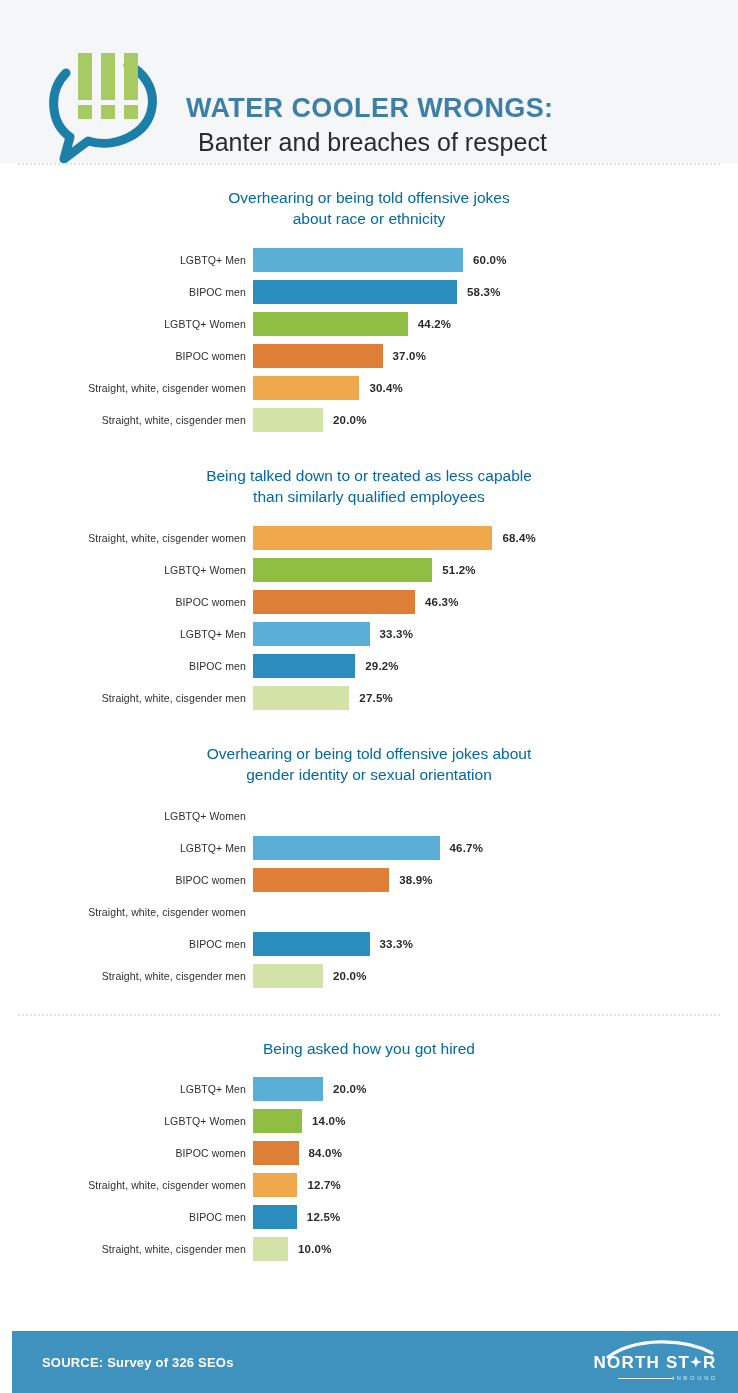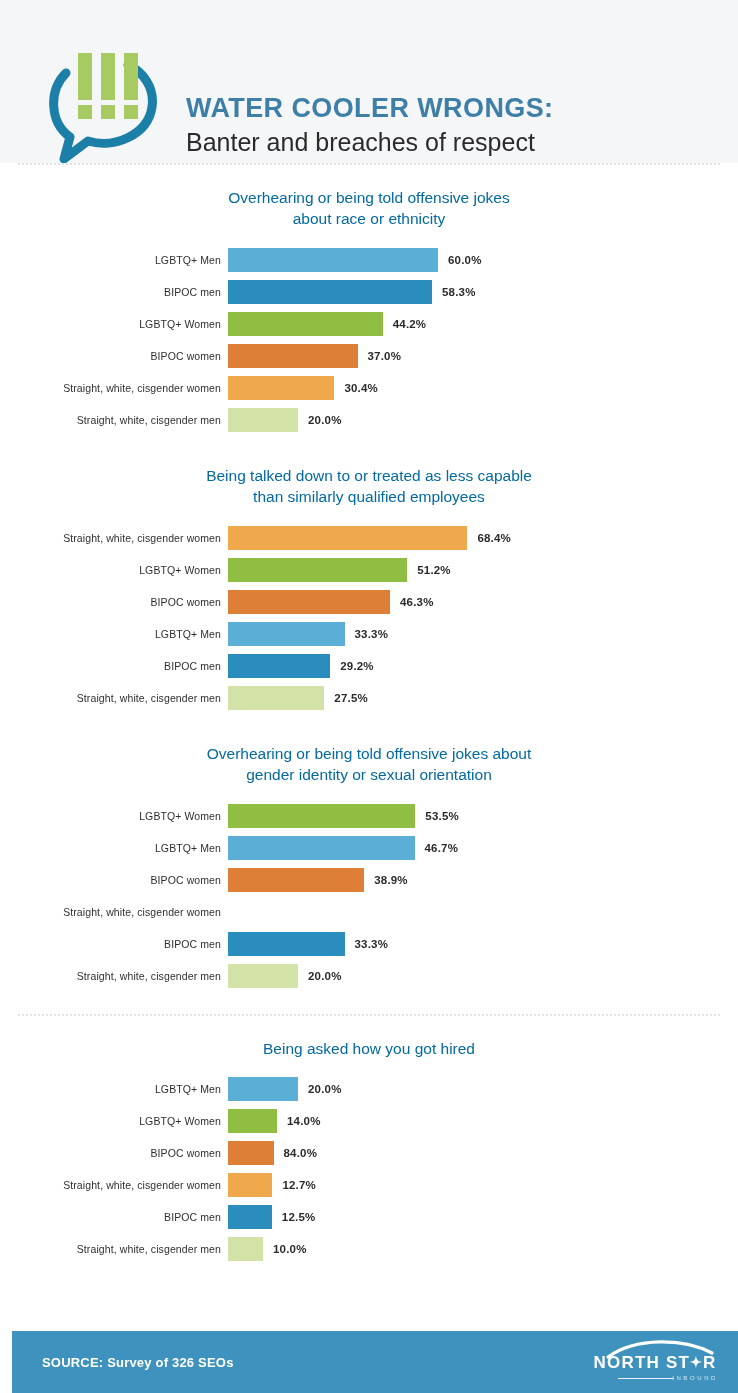--- a/index.html
+++ b/index.html
@@ -50,20 +50,21 @@
     line-height:1.15;
     white-space:nowrap;
   }
   .title-sub{
     font-size:25px;
     font-weight:400;
     color:#2b2b2b;
     line-height:1.2;
     margin-top:3px;
     white-space:nowrap;
+    margin-left:12px;
   }
 
   
   .dotted-divider{
     height:1px;
     border-top:2px dotted #dfe3e6;
     margin:0 18px;
   }
 
   
@@ -75,20 +76,21 @@
     text-align:center;
     font-size:15.5px;
     font-weight:400;
     color:#0369a1;
     line-height:1.35;
     padding:0 90px;
     margin-bottom:18px;
   }
   .bars{
     position:relative;
+    padding-left:25px;
   }
   .bar-row{
     display:flex;
     align-items:center;
     height:24px;
     margin-bottom:8px;
   }
   .bar-label{
     width:228px;
     flex:0 0 228px;
@@ -300,24 +302,20 @@
               <div class="bar-value">27.5%</div>
             </div>
           </div>
         </div>
       </div>
       <div class="chart-block">
         <div class="chart-title">Overhearing or being told offensive jokes about<br>gender identity or sexual orientation</div>
         <div class="bars">
           <div class="bar-row">
             <div class="bar-label">LGBTQ+ Women</div>
-            <div class="bar-wrap">
-              <div class="bar" style="width: 187.3px; background: rgb(143, 190, 67);"></div>
-              <div class="bar-value">53.5%</div>
-            </div>
           </div>
           <div class="bar-row">
             <div class="bar-label">LGBTQ+ Men</div>
             <div class="bar-wrap">
               <div class="bar" style="width: 186.5px; background: rgb(91, 175, 214);"></div>
               <div class="bar-value">46.7%</div>
             </div>
           </div>
           <div class="bar-row">
             <div class="bar-label">BIPOC women</div>

